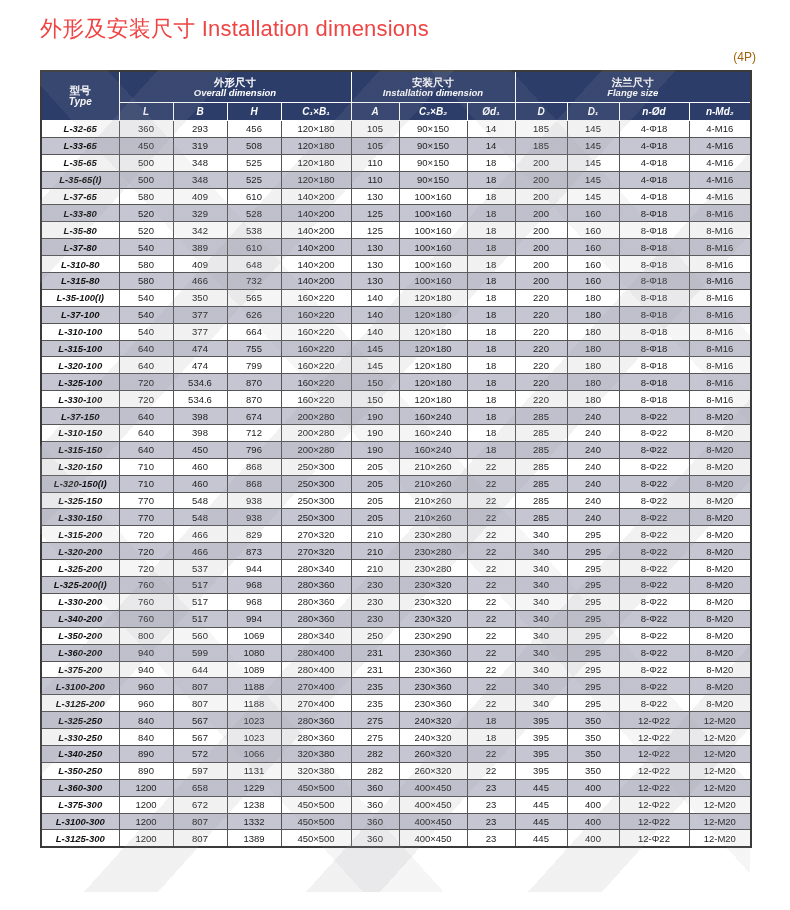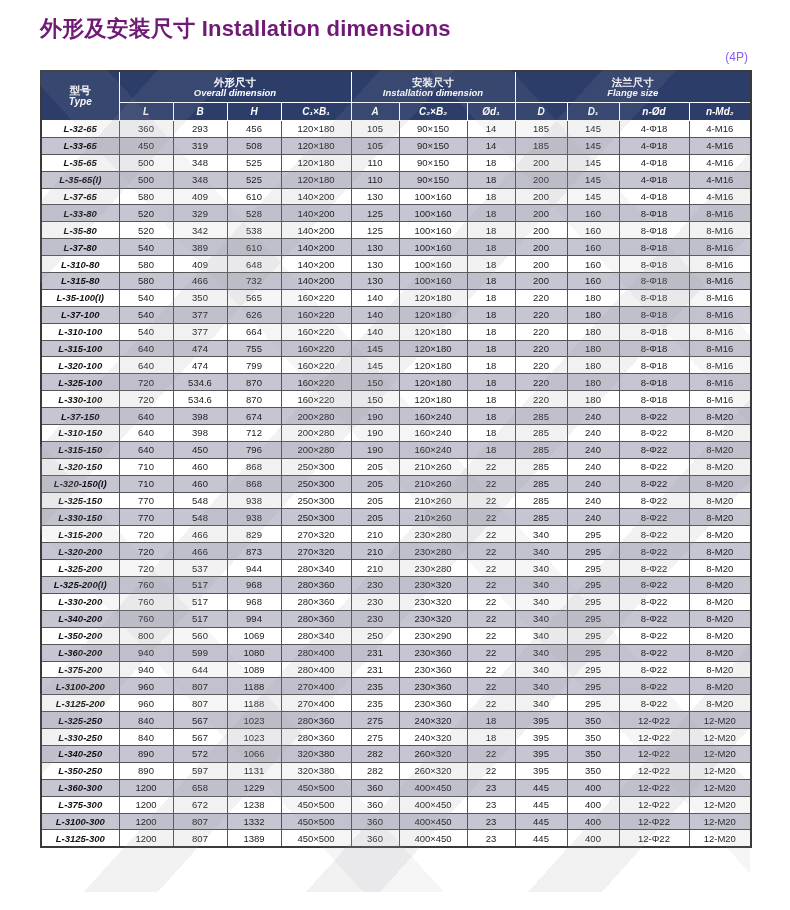--- a/index.html
+++ b/index.html
@@ -3,26 +3,26 @@
 <meta charset="utf-8">
 <style>
   html,body{margin:0;padding:0;}
   body{
     width:790px;height:910px;background:#ffffff;position:relative;
     font-family:"Liberation Sans","DejaVu Sans",sans-serif;
     -webkit-font-smoothing:antialiased;overflow:hidden;
   }
   .page-title{
     position:absolute;left:40px;top:14px;
-    font-size:22px;font-weight:bold;color:#701a75;letter-spacing:0.2px;
+    font-size:22px;font-weight:normal;color:#ef4444;letter-spacing:0.2px;
     white-space:nowrap;
   }
   .page-note{
-    position:absolute;right:42px;top:50px;
-    font-size:12px;color:#8b5cf6;
+    position:absolute;right:34px;top:50px;
+    font-size:12px;color:#a16207;
   }
   .table-wrap{position:absolute;left:40px;top:70px;width:710px;}
   table{
     border-collapse:collapse;table-layout:fixed;width:710px;
     border:2px solid #3a3a3a;
   }
   thead th{
     background:#2c3d6a;color:#ffffff;border:1px solid #ffffff;
     font-size:10px;line-height:1.15;padding:0;vertical-align:middle;
     font-weight:bold;

